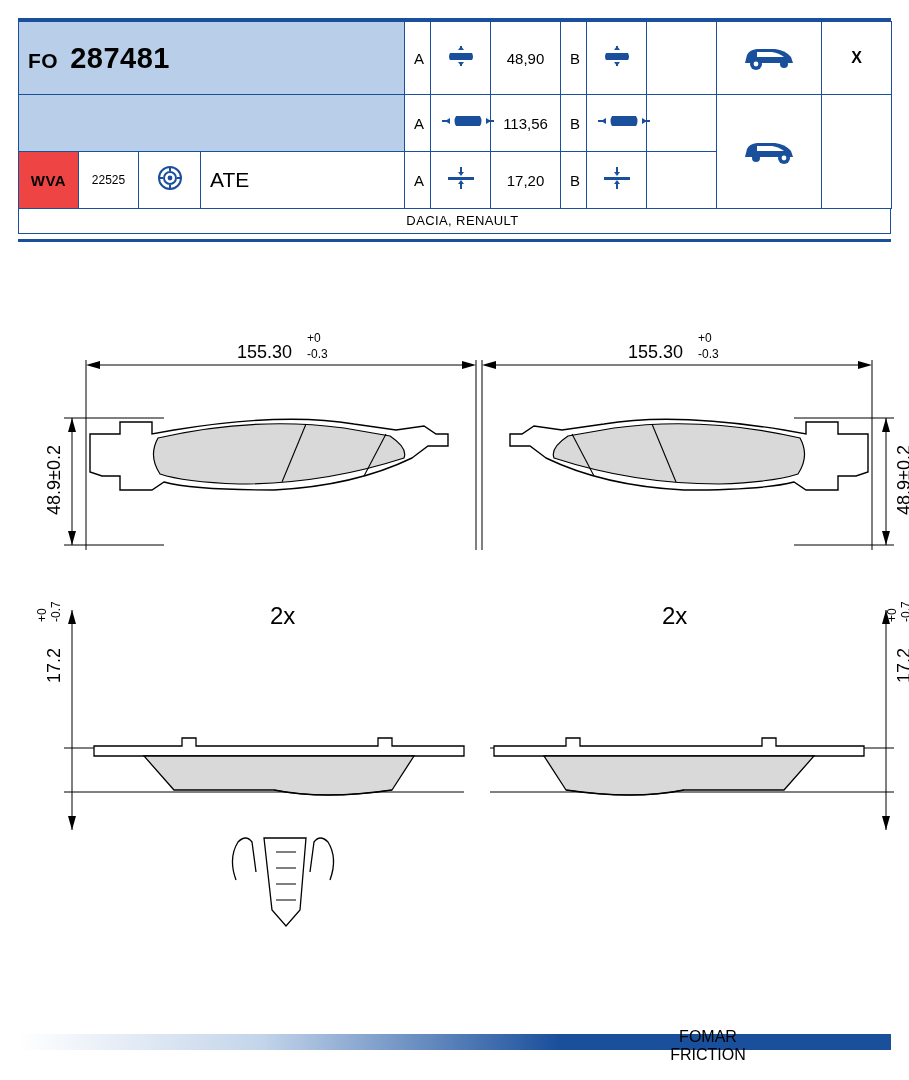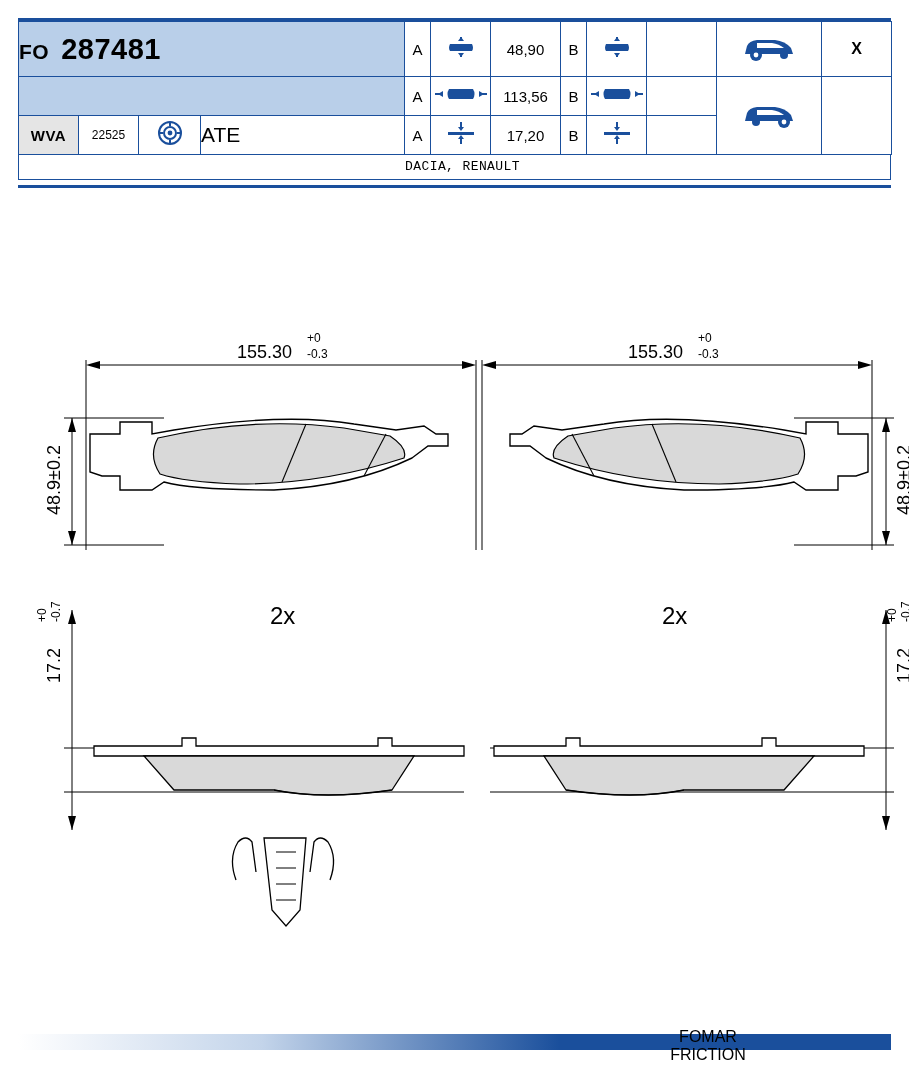--- a/index.html
+++ b/index.html
@@ -28,21 +28,21 @@
     background: #1a4f9c;
     width: 100%;
   }
   .hdr-table {
     width: 100%;
     border-collapse: collapse;
     table-layout: fixed;
   }
   .hdr-table td {
     border: 1px solid #1a4f9c;
-    padding: 0;
+    padding: 9px;
     vertical-align: middle;
   }
   .row-main td { height: 54px; }
   .row-sub td  { height: 38px; }
 
   .cell-code {
     background: #b9cfe9;
     padding-left: 14px;
     white-space: nowrap;
   }
@@ -51,21 +51,21 @@
     font-weight: bold;
     letter-spacing: 0.5px;
     margin-right: 12px;
   }
   .code-num {
     font-size: 29px;
     font-weight: bold;
     letter-spacing: 0.5px;
   }
   .cell-wva-label {
-    background: #e5e5e5;
+    background: #ef4444;
     text-align: center;
     font-size: 15px;
     font-weight: bold;
     letter-spacing: 0.5px;
   }
   .cell-wva-num {
     text-align: center;
     font-size: 12px;
   }
   .cell-brandicon {
@@ -94,21 +94,20 @@
     font-weight: bold;
   }
 
   .hdr-foot {
     border: 1px solid #1a4f9c;
     border-top: none;
     text-align: center;
     font-size: 13px;
     padding: 4px 0 5px 16px;
     letter-spacing: 0.4px;
-    font-family: Liberation Mono, monospace;
   }
   .hdr-bottom-rule {
     height: 3px;
     background: #1a4f9c;
     width: 100%;
     margin-top: 5px;
   }
 
   .sym { display: inline-block; line-height: 0; }
 

